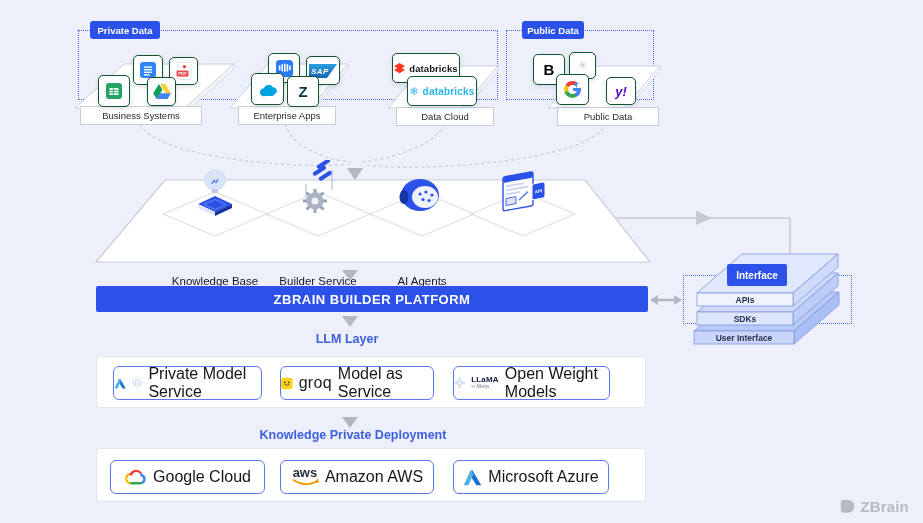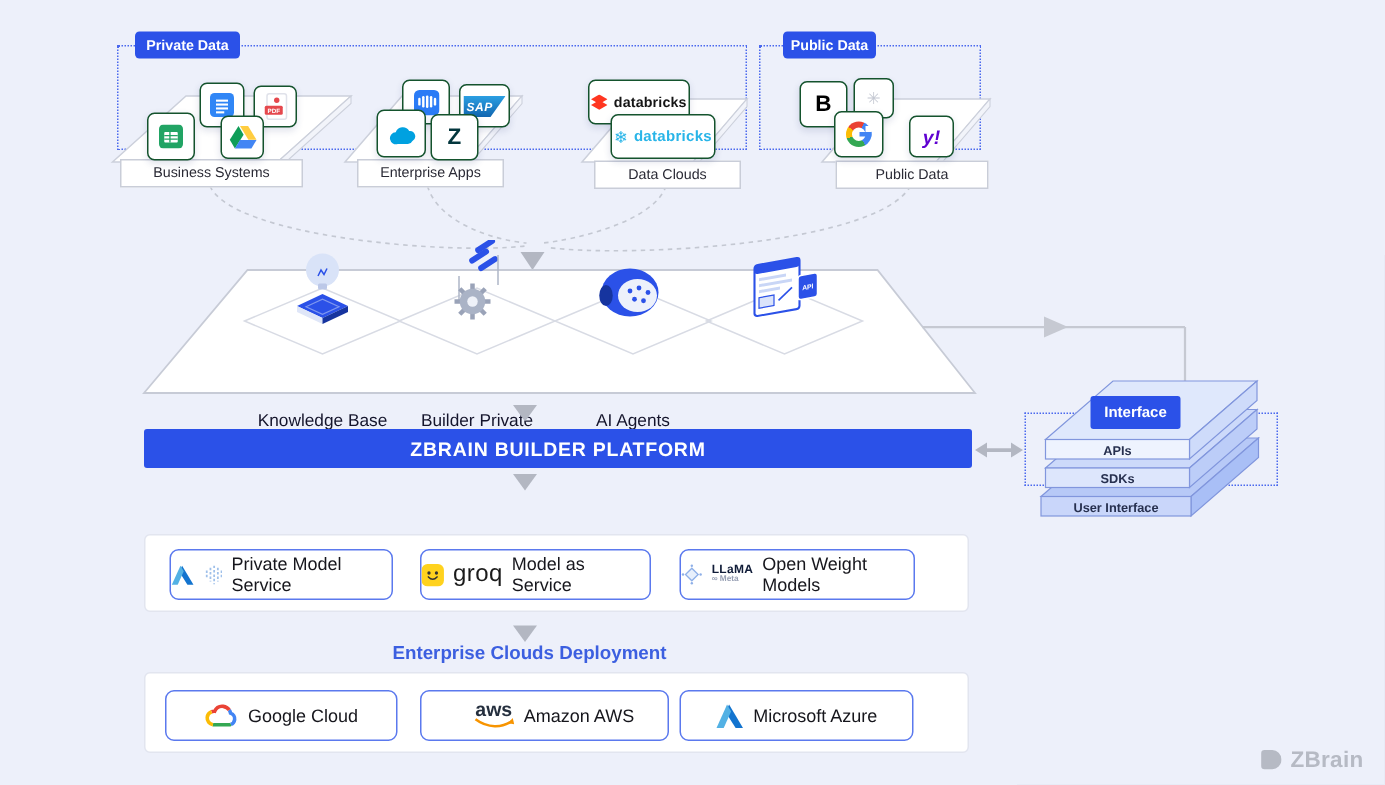--- a/index.html
+++ b/index.html
@@ -14,21 +14,21 @@
   .icon-card { background:#fff; border:1px solid #14532d; border-radius:5px;
                box-shadow:0 2px 5px rgba(40,60,120,.14); display:flex; align-items:center;
                justify-content:center; gap:3px; z-index:5; }
   .item-label { font-size:11.5px; color:#15152c; text-align:center; z-index:4;margin-top:32px; }
   .bar { background:#2b51e8; color:#fff; display:flex; align-items:center; justify-content:center;
          font-size:13px; font-weight:700; letter-spacing:.5px; border-radius:2px; z-index:4; }
   .heading { color:#3c5fe0; font-size:12.5px; font-weight:600; text-align:center; z-index:4; }
   .container-box { background:#fff; border:1px solid #e2e5ef; border-radius:4px; z-index:2; }
   .svc-card { background:#fff; border:1.2px solid #5b79ee; border-radius:6px; display:flex;
               align-items:center; justify-content:center; gap:6px; z-index:3; }
-  .svc-label { font-size:12px; color:#16161c; }
+  .svc-label { font-size:16px; color:#16161c; }
   .layer-label { font-size:8.5px; font-weight:600; color:#27304f; display:flex; align-items:center;
                  justify-content:center; z-index:7; }
   .if-badge { font-size:10px; z-index:8; border-radius:2px; }.z2{z-index:2}.z3{z-index:3}.z4{z-index:4}.z5{z-index:5}
   .zendesk-glyph { font-size:15px; font-weight:800; color:#03363d; }
   .bloomberg-glyph { font-size:15px; font-weight:800; color:#000; }
   .yahoo-glyph { font-size:13px; font-weight:800; font-style:italic; color:#5f01d1; }
   .sparkle-glyph { font-size:11px; color:#c4c8d2; }
   .snow-glyph { font-size:11px; color:#29b5e8; }
   .snow-text { font-size:10px; font-weight:600; color:#29b5e8; letter-spacing:.2px; }
   .dbx-text { font-size:9.5px; font-weight:700; color:#151515; letter-spacing:.1px; }
@@ -79,21 +79,21 @@
     <polygon points="78,48 114,6 114,11 78,53" fill="#f2f4fa" stroke="#ccd0db" stroke-width="0.7"></polygon>
   </svg>
 
   <div class="abs plate-label" style="left:80px;top:106px;width:120px;height:17px;">
       <span>Business Systems</span>
     </div>
   <div class="abs plate-label" style="left:238px;top:106px;width:96px;height:17px;">
       <span>Enterprise Apps</span>
     </div>
   <div class="abs plate-label" style="left:396px;top:107px;width:96px;height:17px;">
-      <span>Data Clouds</span>
+      <span>Data Cloud</span>
     </div>
   <div class="abs plate-label" style="left:557px;top:107px;width:100px;height:17px;">
       <span>Public Data</span>
     </div>
 
   <div class="abs icon-card" style="left:98px;top:75px;width:30px;height:30px;">
     <svg width="16" height="16" viewBox="0 0 16 16">
         <rect width="16" height="16" rx="3" fill="#21a464"></rect>
         <rect x="3.5" y="5" width="9" height="7" rx="0.6" fill="#fff"></rect>
         <line x1="3.5" y1="7.4" x2="12.5" y2="7.4" stroke="#21a464" stroke-width="0.9"></line>
@@ -260,38 +260,39 @@
       <rect x="3" y="22" width="10" height="7" fill="#dbe4fa" stroke="#2b51e8" stroke-width="0.8"></rect>
       <path d="M16 26 l9-7" stroke="#2b51e8" stroke-width="1.2"></path>
     </g>
     <g transform="translate(33,21) skewY(-10)">
       <rect width="13" height="16" rx="2" fill="#2b51e8" stroke="#fff" stroke-width="1"></rect>
       <text x="6.5" y="10" font-size="4.5" font-weight="bold" fill="#fff" text-anchor="middle">API</text>
     </g>
   </svg>
 
   <div class="abs item-label" style="left:160px;top:243px;width:110px;"><span>Knowledge Base</span></div>
-  <div class="abs item-label" style="left:263px;top:243px;width:110px;"><span>Builder Private</span></div>
+  <div class="abs item-label" style="left:263px;top:243px;width:110px;"><span>Builder Service</span></div>
   <div class="abs item-label" style="left:367px;top:243px;width:110px;"><span>AI Agents</span></div>
   <div class="abs item-label" style="left:468px;top:254px;width:110px;"><span>Tuning Layer</span></div>
 
   <svg class="abs z4" style="left:341px;top:269px;" width="18" height="13" viewBox="0 0 18 13">
       <polygon points="1,1 17,1 9,12" fill="#b3b7c2"></polygon>
     </svg>
   <svg class="abs z4" style="left:341px;top:315px;" width="18" height="13" viewBox="0 0 18 13">
       <polygon points="1,1 17,1 9,12" fill="#b3b7c2"></polygon>
     </svg>
   <svg class="abs z4" style="left:341px;top:416px;" width="18" height="13" viewBox="0 0 18 13">
       <polygon points="1,1 17,1 9,12" fill="#b3b7c2"></polygon>
     </svg>
 
   <div class="abs bar" style="left:96px;top:286px;width:552px;height:26px;">
       <span>ZBRAIN BUILDER PLATFORM</span>
     </div>
 
+  <div class="abs heading" style="left:247px;top:332px;width:200px;"><span>LLM Layer</span></div>
   <div class="abs container-box" style="left:96px;top:356px;width:548px;height:50px;"></div>
 
   <div class="abs svc-card" style="left:113px;top:366px;width:147px;height:32px;">
     <svg width="17" height="15" viewBox="0 0 17 15">
         <polygon points="8.1,0.5 16.4,14.5 12,14.5 6,5.0" fill="#1374cf"></polygon>
         <polygon points="6.9,0.5 0.6,14.5 4.9,14.5 9.3,4.6" fill="#53b1e4"></polygon>
       </svg>
     <svg width="14" height="15" viewBox="0 0 14 15">
         <g stroke="#9fc0ea" stroke-width="1.3" stroke-dasharray="1.8 1.4">
           <line x1="2" y1="4" x2="2" y2="10"></line>
@@ -323,35 +324,35 @@
           <circle cx="1.5" cy="8" r="0.9"></circle>
         </g>
       </svg>
     <span class="llama-wrap">
         <span class="llama-title">LLaMA</span>
         <span class="llama-sub">∞ Meta</span>
       </span>
     <span class="svc-label">Open Weight Models</span>
   </div>
 
-  <div class="abs heading" style="left:203px;top:428px;width:300px;"><span>Enterprise Clouds Deployment</span></div>
+  <div class="abs heading" style="left:203px;top:428px;width:300px;"><span>Knowledge Private Deployment</span></div>
   <div class="abs container-box" style="left:96px;top:448px;width:548px;height:52px;"></div>
 
   <div class="abs svc-card" style="left:110px;top:460px;width:153px;height:32px;">
     <svg width="23" height="18" viewBox="0 0 23 18">
       <g fill="none" stroke-width="2.4">
         <path d="M6.2 15.2 h10.4 a4 4 0 0 0 1.1-7.8 a5.6 5.6 0 0 0-10.6-1.2 a4.4 4.4 0 0 0-.9 9 z" pathLength="100" stroke="#34a853" stroke-dasharray="24 76" stroke-dashoffset="0"></path>
         <path d="M6.2 15.2 h10.4 a4 4 0 0 0 1.1-7.8 a5.6 5.6 0 0 0-10.6-1.2 a4.4 4.4 0 0 0-.9 9 z" pathLength="100" stroke="#4285f4" stroke-dasharray="24 76" stroke-dashoffset="-24"></path>
         <path d="M6.2 15.2 h10.4 a4 4 0 0 0 1.1-7.8 a5.6 5.6 0 0 0-10.6-1.2 a4.4 4.4 0 0 0-.9 9 z" pathLength="100" stroke="#ea4335" stroke-dasharray="28 72" stroke-dashoffset="-48"></path>
         <path d="M6.2 15.2 h10.4 a4 4 0 0 0 1.1-7.8 a5.6 5.6 0 0 0-10.6-1.2 a4.4 4.4 0 0 0-.9 9 z" pathLength="100" stroke="#fbbc05" stroke-dasharray="24 76" stroke-dashoffset="-76"></path>
       </g>
     </svg>
     <span class="svc-label">Google Cloud</span>
   </div>
-  <div class="abs svc-card" style="left:280px;top:460px;width:152px;height:32px;padding-left:12px;">
+  <div class="abs svc-card" style="left:280px;top:460px;width:152px;height:32px;">
     <span class="aws-wrap">
       <span class="aws-text">aws</span>
       <svg width="28" height="8" viewBox="0 0 28 8">
           <path d="M2 1.5 C10 7.5 20 7.5 26.5 2.5" stroke="#f79400" stroke-width="1.7" fill="none"></path>
           <polygon points="26.8,0.6 27.8,4.8 23.8,4.2" fill="#f79400"></polygon>
         </svg>
     </span>
     <span class="svc-label">Amazon AWS</span>
   </div>
   <div class="abs svc-card" style="left:453px;top:460px;width:154px;height:32px;">

